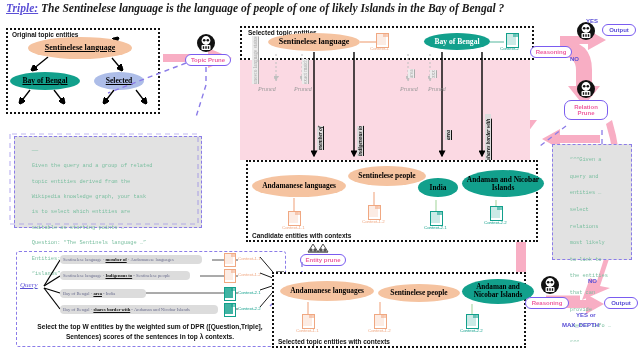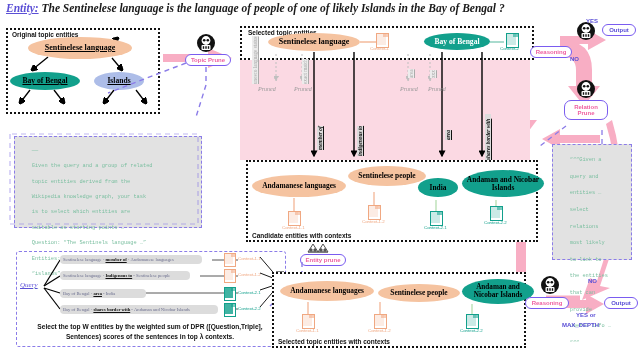--- a/index.html
+++ b/index.html
@@ -68,21 +68,21 @@
   .triple b{color:#111;text-decoration:underline;}
 
   .capt{position:absolute;font-size:6.6px;font-weight:bold;color:#111;text-align:center;}
   .yes-no{position:absolute;font-size:6px;font-weight:bold;color:#5b4fd6;}
   svg{overflow:visible;}
 </style>
 </head>
 <body>
 
 <div class="abs" id="query-line">
-  <span class="q">Entity:</span>
+  <span class="q">Triple:</span>
   <span>The Sentinelese language is the language of people of one of likely Islands in the Bay of Bengal ?</span>
 </div>
 
 <svg class="abs" style="left:0;top:0;width:640px;height:349px;">
 
   <path d="M163,54 L208,54 L208,48 L232,58 L208,68 L208,62 L163,62 Z" class="pinkfill"></path>
 
   <path d="M512,62 L529,62 L529,120 L537,120 L520.5,142 L504,120 L512,120 Z" class="pinkfill"></path>
 
   <path d="M560,36 L588,36 L588,30 L606,40 L588,50 L588,44 L560,44 Z" class="pinkfill"></path>
@@ -125,21 +125,21 @@
     <path d="M130,62 L140,75"></path>
   </g>
 </svg>
 <div class="abs ell orange" style="left:28px;top:37px;width:104px;height:22px;font-size:8px;">
   <u>Sentinelese language</u>
   </div>
 <div class="abs ell teal" style="left:10px;top:72px;width:70px;height:18px;font-size:7.6px;">
   <u>Bay of Bengal</u>
   </div>
 <div class="abs ell blue" style="left:94px;top:72px;width:50px;height:18px;font-size:7.6px;">
-  <u>Islands</u>
+  <u>Selected</u>
   </div>
 
 <svg class="abs" style="left:196px;top:34px;width:20px;height:18px;">
   <circle cx="10" cy="9" r="9" fill="#111"></circle>
   <circle cx="10" cy="6.5" r="4.4" fill="#fff"></circle>
   <circle cx="8.2" cy="6.2" r="1.3" fill="#111"></circle>
     <circle cx="11.8" cy="6.2" r="1.3" fill="#111"></circle>
   <rect x="5.5" y="11" width="9" height="5" rx="1" fill="#fff"></rect>
   <rect x="6.8" y="12.2" width="1.4" height="2.6" fill="#111"></rect>
   <rect x="9.3" y="12.2" width="1.4" height="2.6" fill="#111"></rect>

